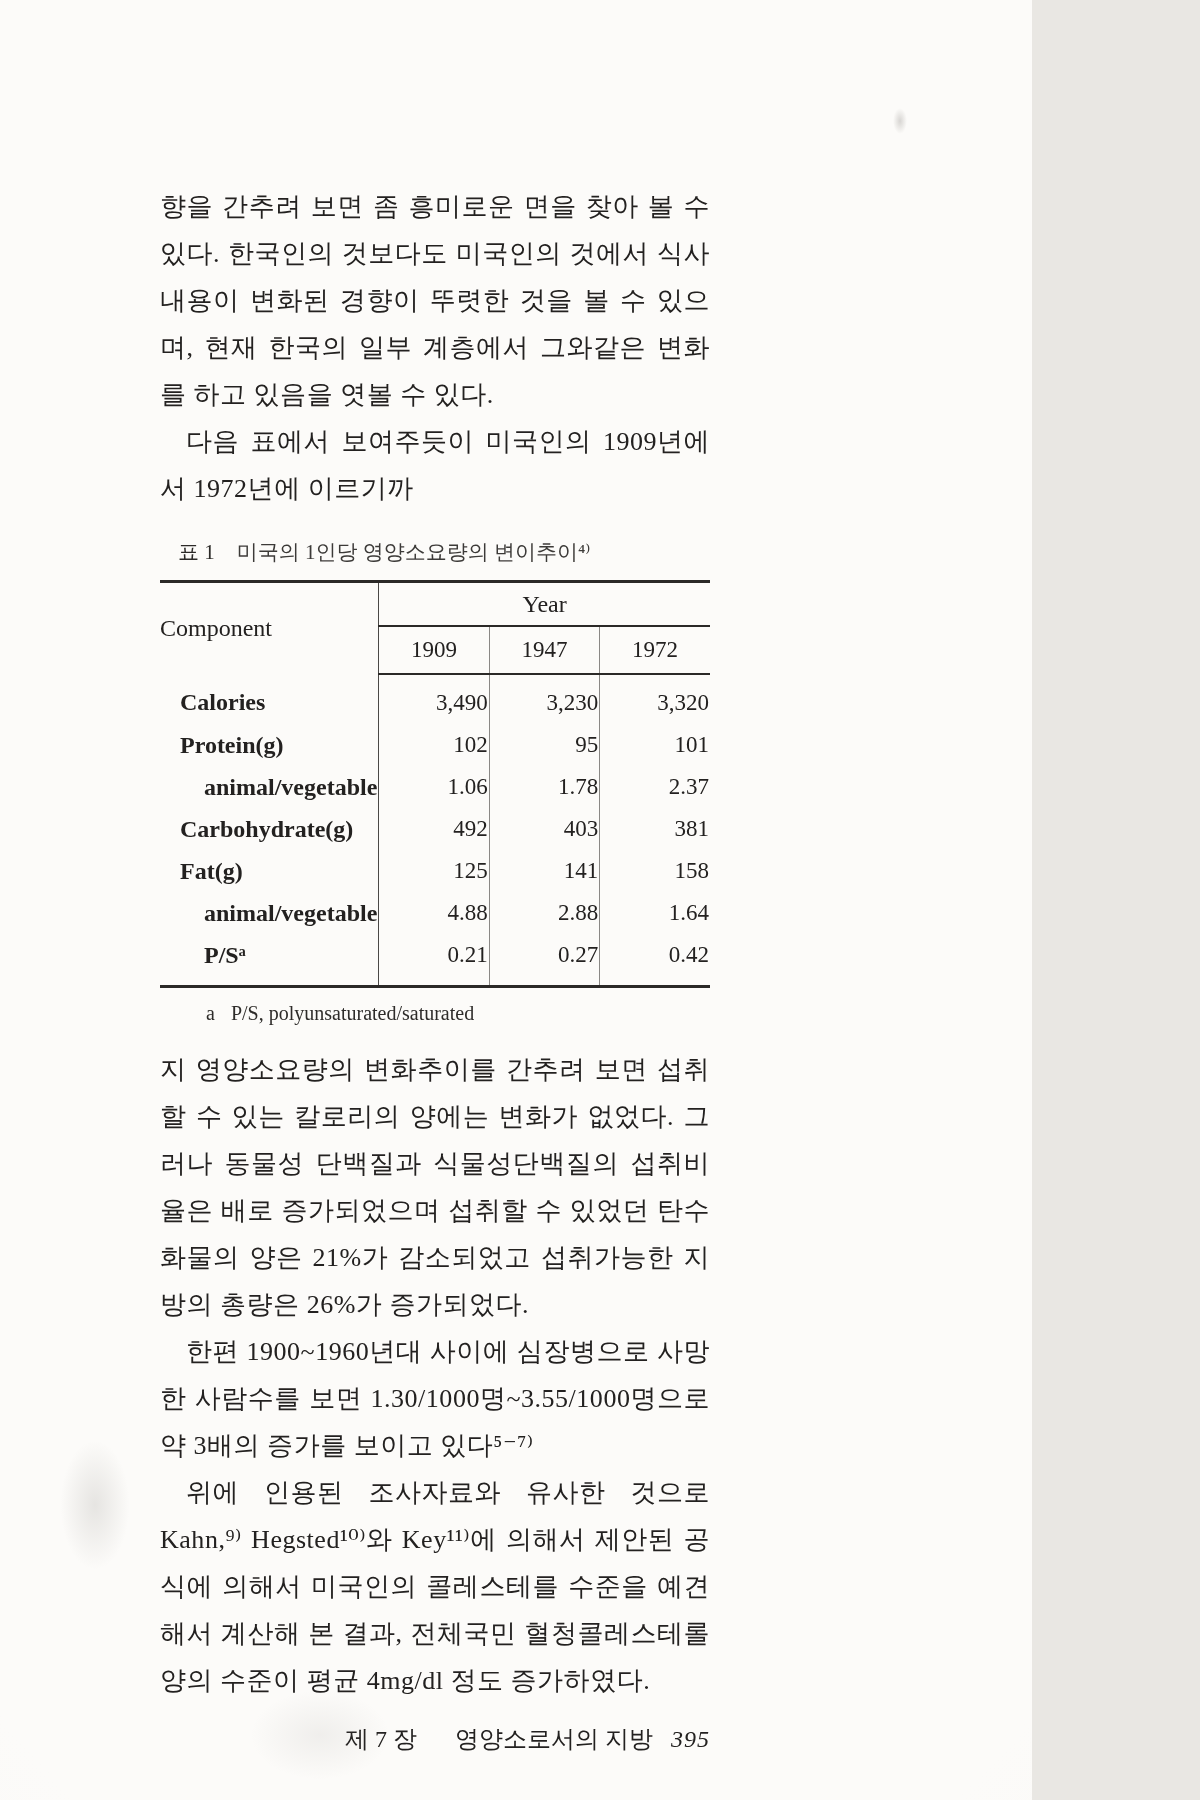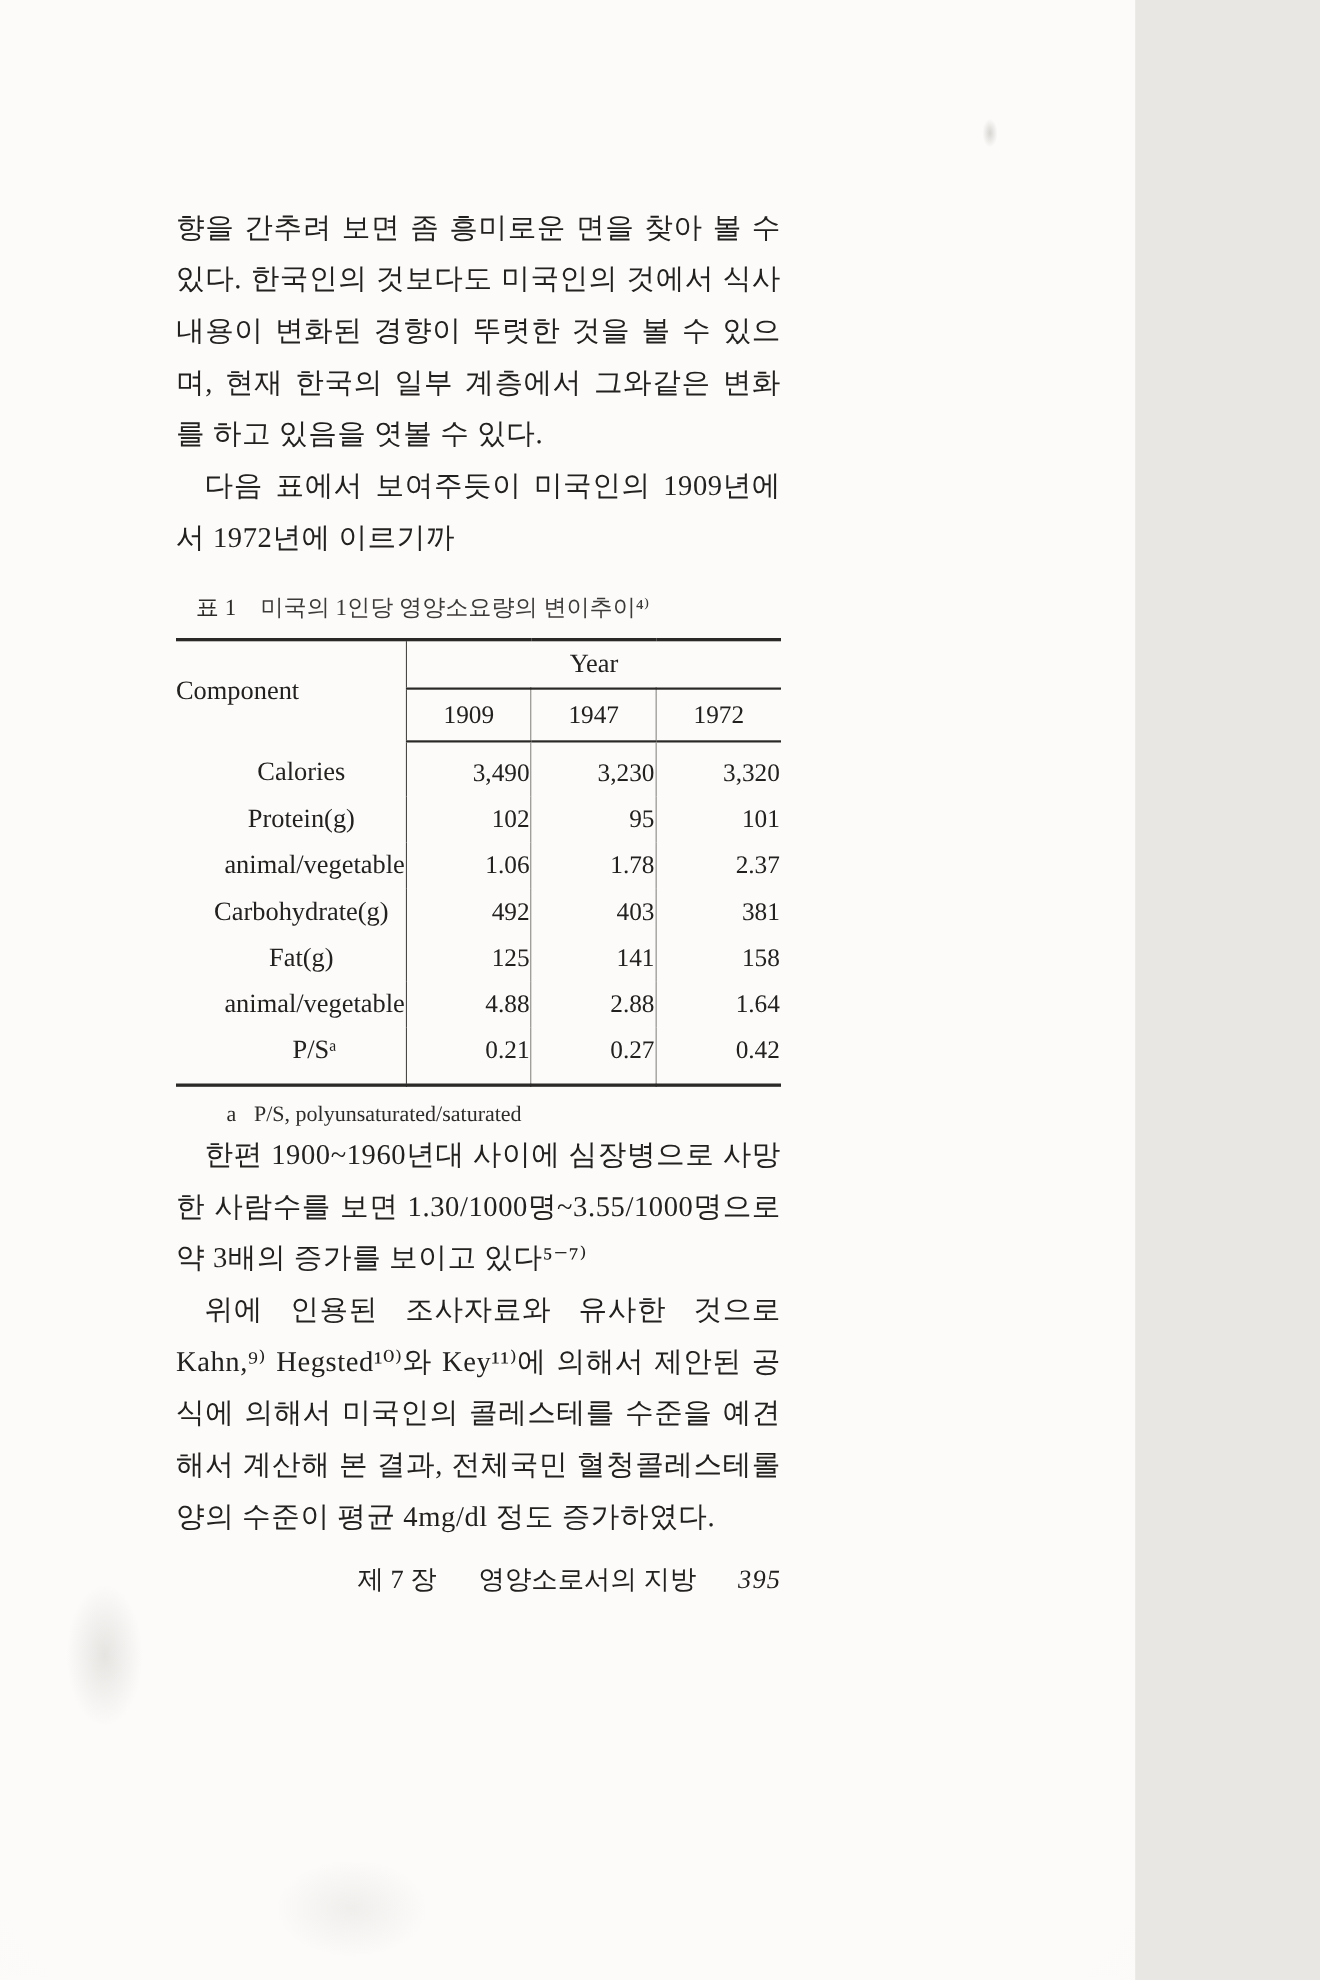--- a/index.html
+++ b/index.html
@@ -62,24 +62,25 @@
   }
   .yr {
     text-align: center;
     height: 46px;
     border-bottom: 2px solid #2b2927;
     width: 23.33%;
   }
   .sep { border-left: 1px solid #8a8885; margin-top: 24px; }
   tbody td { height: 40px; }
   tbody td.lbl {
-    text-align: center;
+    text-align: left;
     padding-left: 20px;
     border-right: 1px solid #4a4846;
     font-size: 24px;
+    font-weight: bold;
   }
   tbody td.lbl.ind { padding-left: 44px; }
   tbody td.num { text-align: right; }
   tbody tr:first-child td { padding-top: 8px; }
   tbody tr:last-child td { padding-bottom: 10px; }
 
   .footnote {
     margin-top: 12px;
     padding-left: 46px;
     font-size: 20px;
@@ -89,21 +90,21 @@
   .fn-marker { margin-right: 16px; }
 
   .footer {
     margin-top: 18px;
     text-align: right;
     font-size: 24px;
     line-height: 34px;
     color: #232120;
   }
   .footer .sect { margin-left: 32px; }
-  .footer .pgnum { margin-left: 32px; font-style: italic; letter-spacing: 1px; text-align: center; }
+  .footer .pgnum { margin-left: 12px; font-style: italic; letter-spacing: 1px; text-align: center; }
 
   .artifact { position: absolute; pointer-events: none; }
   .artifact-1 {
     left: 893px; top: 108px; width: 14px; height: 26px;
     background: radial-gradient(ellipse at center, rgba(120,115,110,0.28), rgba(120,115,110,0) 70%);
   }
   .artifact-2 {
     left: 60px; top: 1440px; width: 70px; height: 130px;
     background: radial-gradient(ellipse at center, rgba(130,126,120,0.18), rgba(130,126,120,0) 70%);
   }
@@ -183,20 +184,21 @@
         <td class="num sep">0.27</td>
         <td class="num sep">0.42</td>
       </tr>
     </tbody>
   </table>
 
   <div class="footnote">
     <span class="fn-marker">a</span><span class="fn-text">P/S, polyunsaturated/saturated</span>
   </div>
 
+  <p class="body-text after-table">지 영양소요량의 변화추이를 간추려 보면 섭취할 수 있는 칼로리의 양에는 변화가 없었다. 그러나 동물성 단백질과 식물성단백질의 섭취비율은 배로 증가되었으며 섭취할 수 있었던 탄수화물의 양은 21%가 감소되었고 섭취가능한 지방의 총량은 26%가 증가되었다.</p>
   <p class="body-text indent">한편 1900~1960년대 사이에 심장병으로 사망한 사람수를 보면 1.30/1000명~3.55/1000명으로 약 3배의 증가를 보이고 있다⁵⁻⁷⁾</p>
   <p class="body-text indent">위에 인용된 조사자료와 유사한 것으로 Kahn,⁹⁾ Hegsted¹⁰⁾와 Key¹¹⁾에 의해서 제안된 공식에 의해서 미국인의 콜레스테를 수준을 예견해서 계산해 본 결과, 전체국민 혈청콜레스테롤양의 수준이 평균 4mg/dl 정도 증가하였다.</p>
 
   <div class="footer">
     <span>제 7 장</span>
     <span class="sect">영양소로서의 지방</span>
     <span class="pgnum">395</span>
   </div>
 
   <div class="artifact artifact-1"></div>

